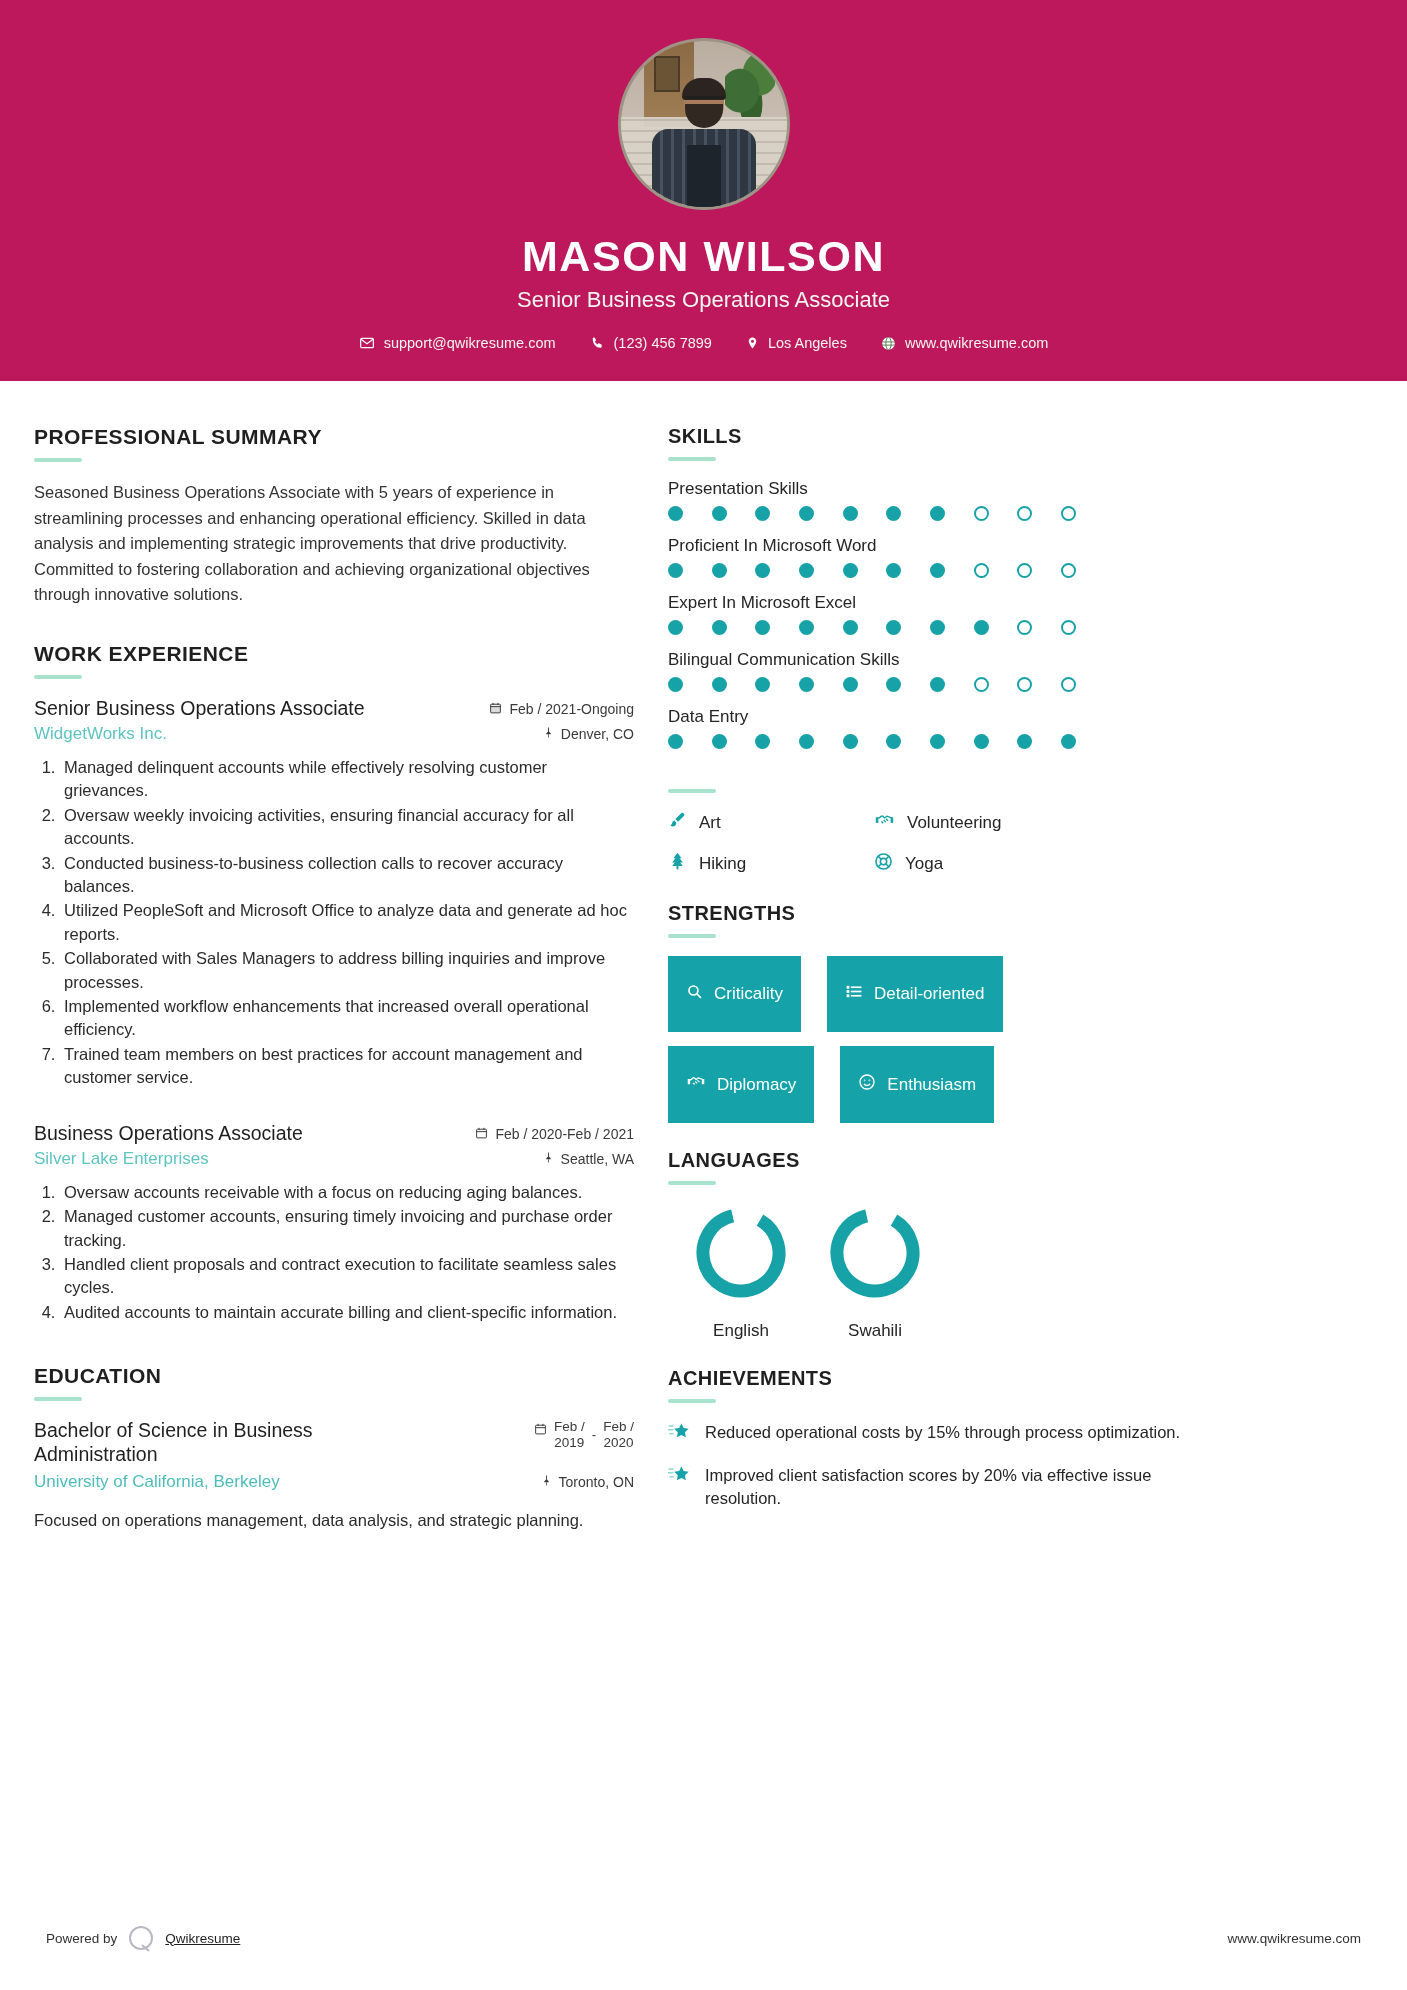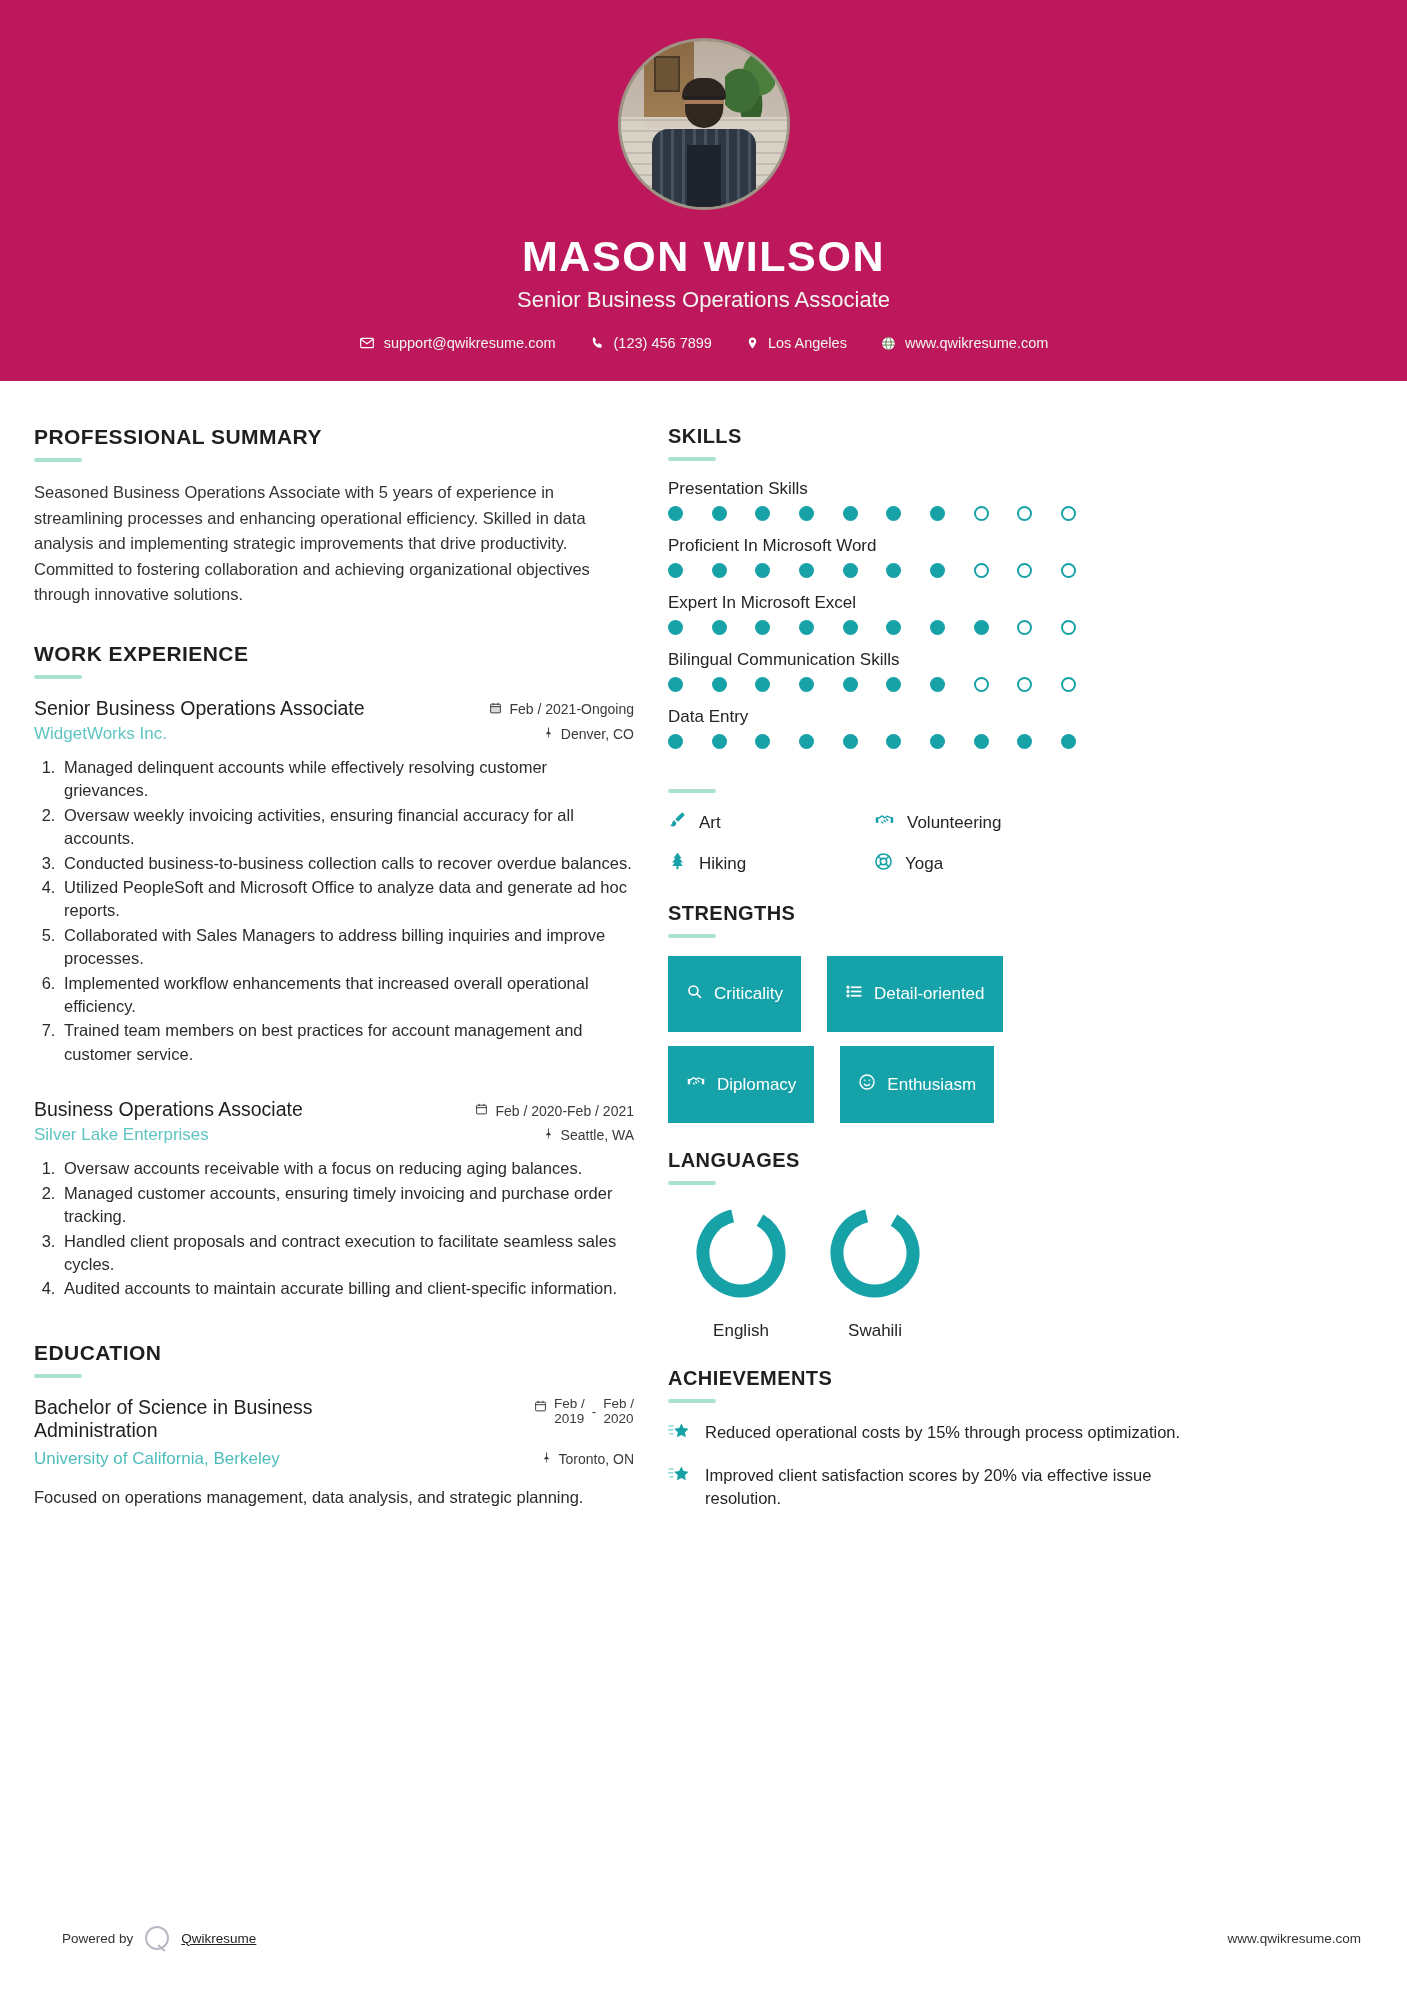--- a/index.html
+++ b/index.html
@@ -277,21 +277,21 @@
   
   .ach {
     display: flex; gap: 14px; align-items: flex-start;
     margin-bottom: 16px;
   }
   .ach-text { font-size: 16.5px; line-height: 1.38; color: #252525; max-width: 480px; }
 
   
   .footer {
     position: absolute;
-    left: 16px; right: 0; bottom: 40px;
+    left: 0; right: 0; bottom: 40px;
     padding: 0 46px;
     display: flex; justify-content: space-between; align-items: center;
     font-size: 13.5px; color: #333333;
   }
   .footer-left { display: flex; align-items: center; gap: 12px; }
   .brand-link { text-decoration: underline; color:#1f1f1f; }
   .q-logo {
     width: 24px; height: 24px; border-radius: 50%;
     border: 2px solid #b9b9c4;
     position: relative;
@@ -405,21 +405,21 @@
                 <path d="M11 1h2v9l4 4v2H7v-2l4-4z"></path>
                   <path d="M11.2 16h1.6v7h-1.6z"></path>
               </svg>
             </span>
             <span>Denver, CO</span>
           </div>
         </div>
         <ol class="bullets">
           <li>Managed delinquent accounts while effectively resolving customer grievances.</li>
           <li>Oversaw weekly invoicing activities, ensuring financial accuracy for all accounts.</li>
-          <li>Conducted business-to-business collection calls to recover overdue balances.</li>
+          <li>Conducted business-to-business collection calls to recover accuracy balances.</li>
           <li>Utilized PeopleSoft and Microsoft Office to analyze data and generate ad hoc reports.</li>
           <li>Collaborated with Sales Managers to address billing inquiries and improve processes.</li>
           <li>Implemented workflow enhancements that increased overall operational efficiency.</li>
           <li>Trained team members on best practices for account management and customer service.</li>
         </ol>
       </div>
 
       <div class="gap-md"></div>
 
       <div class="job">

